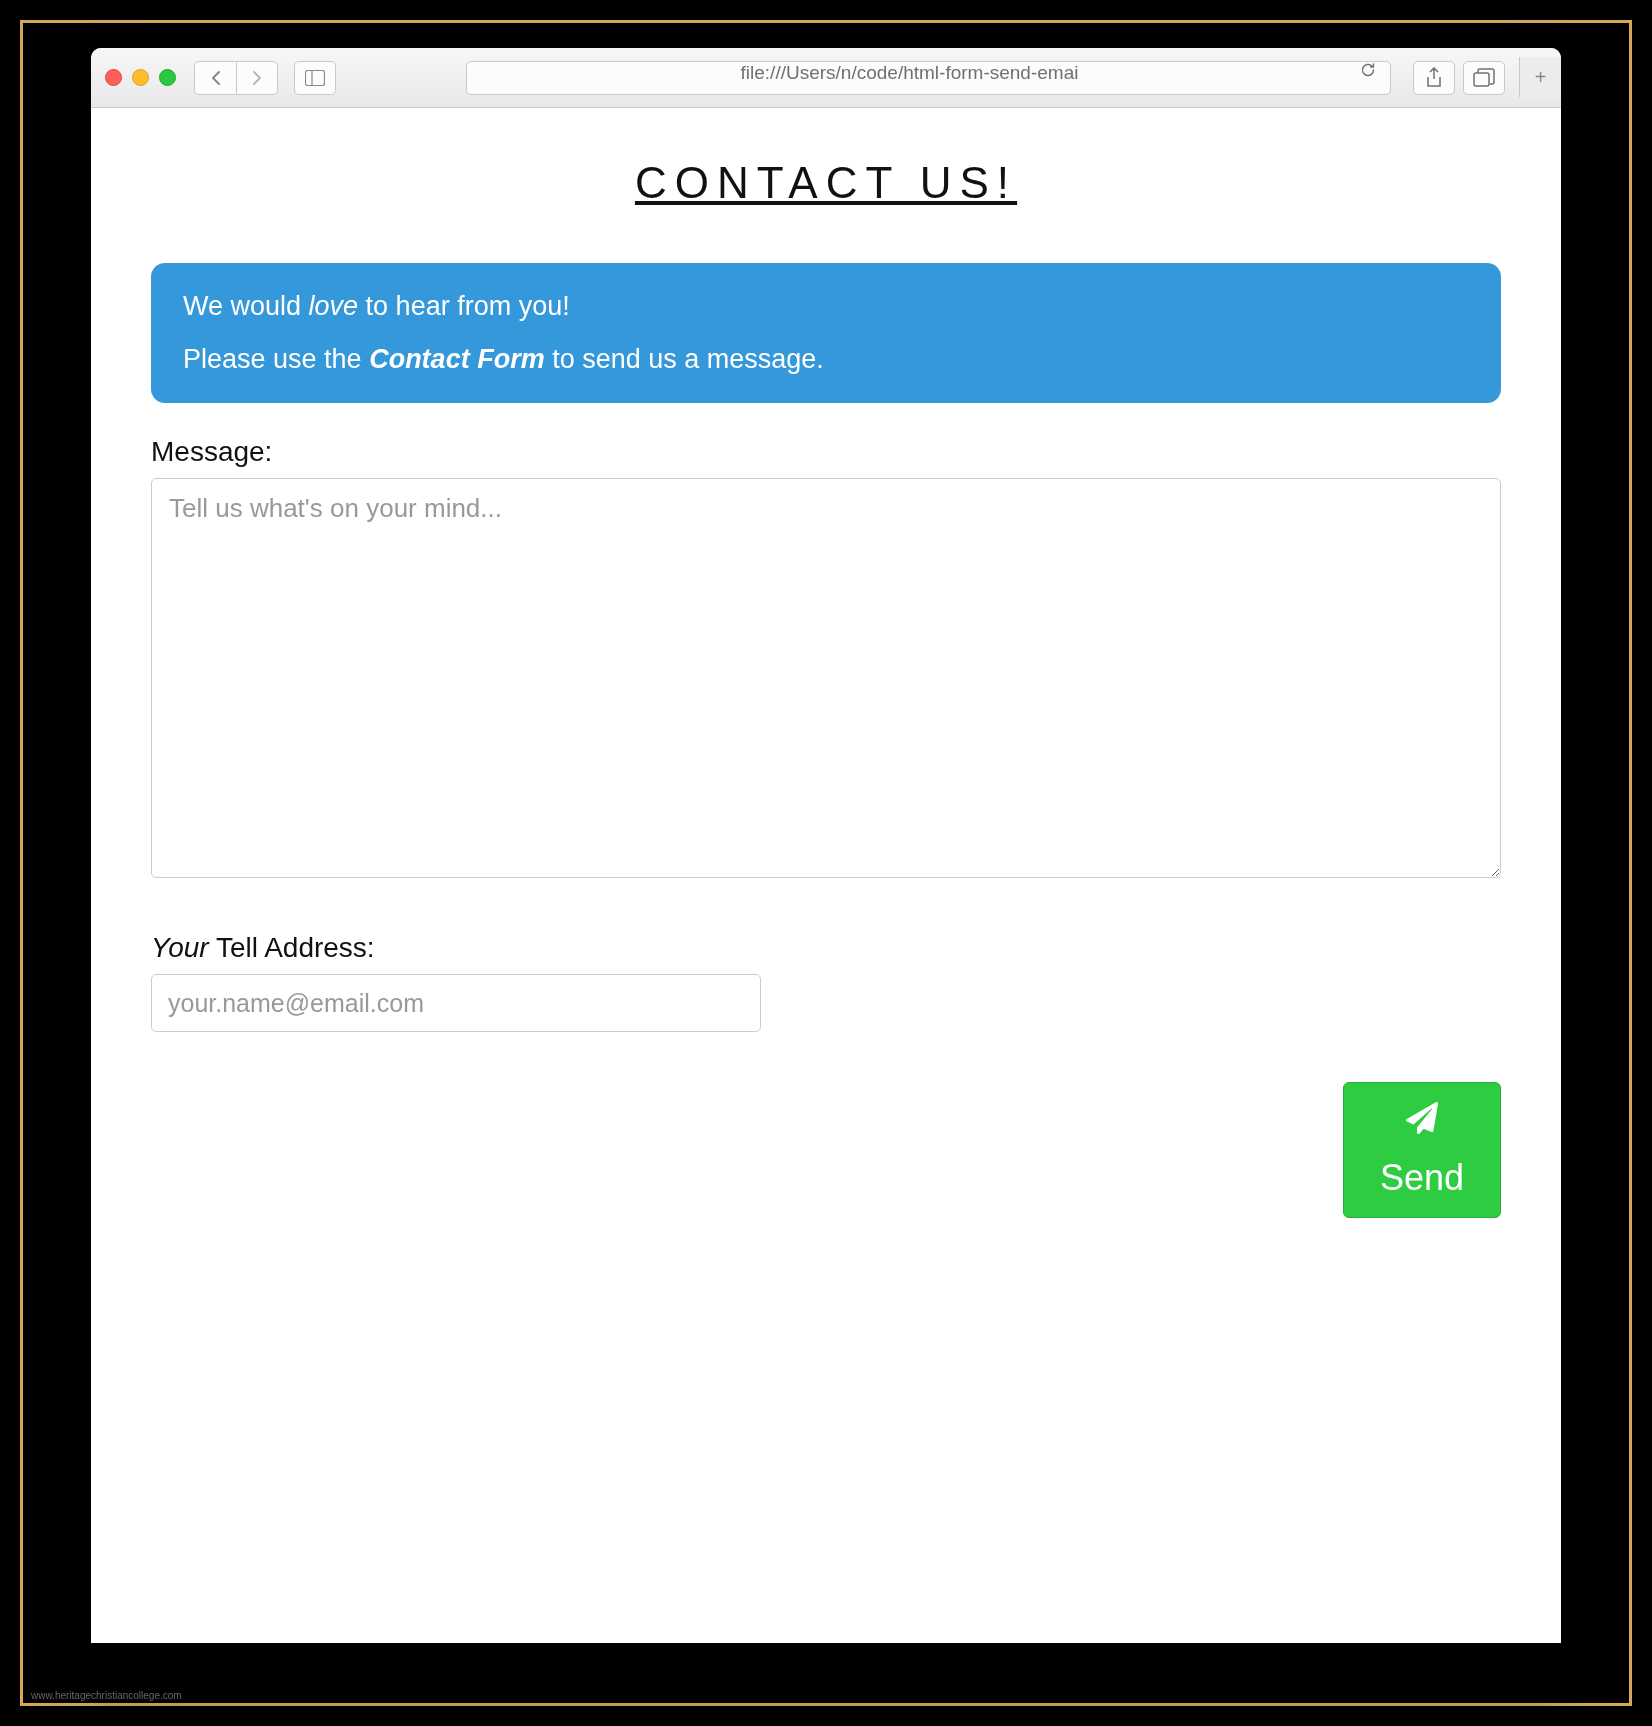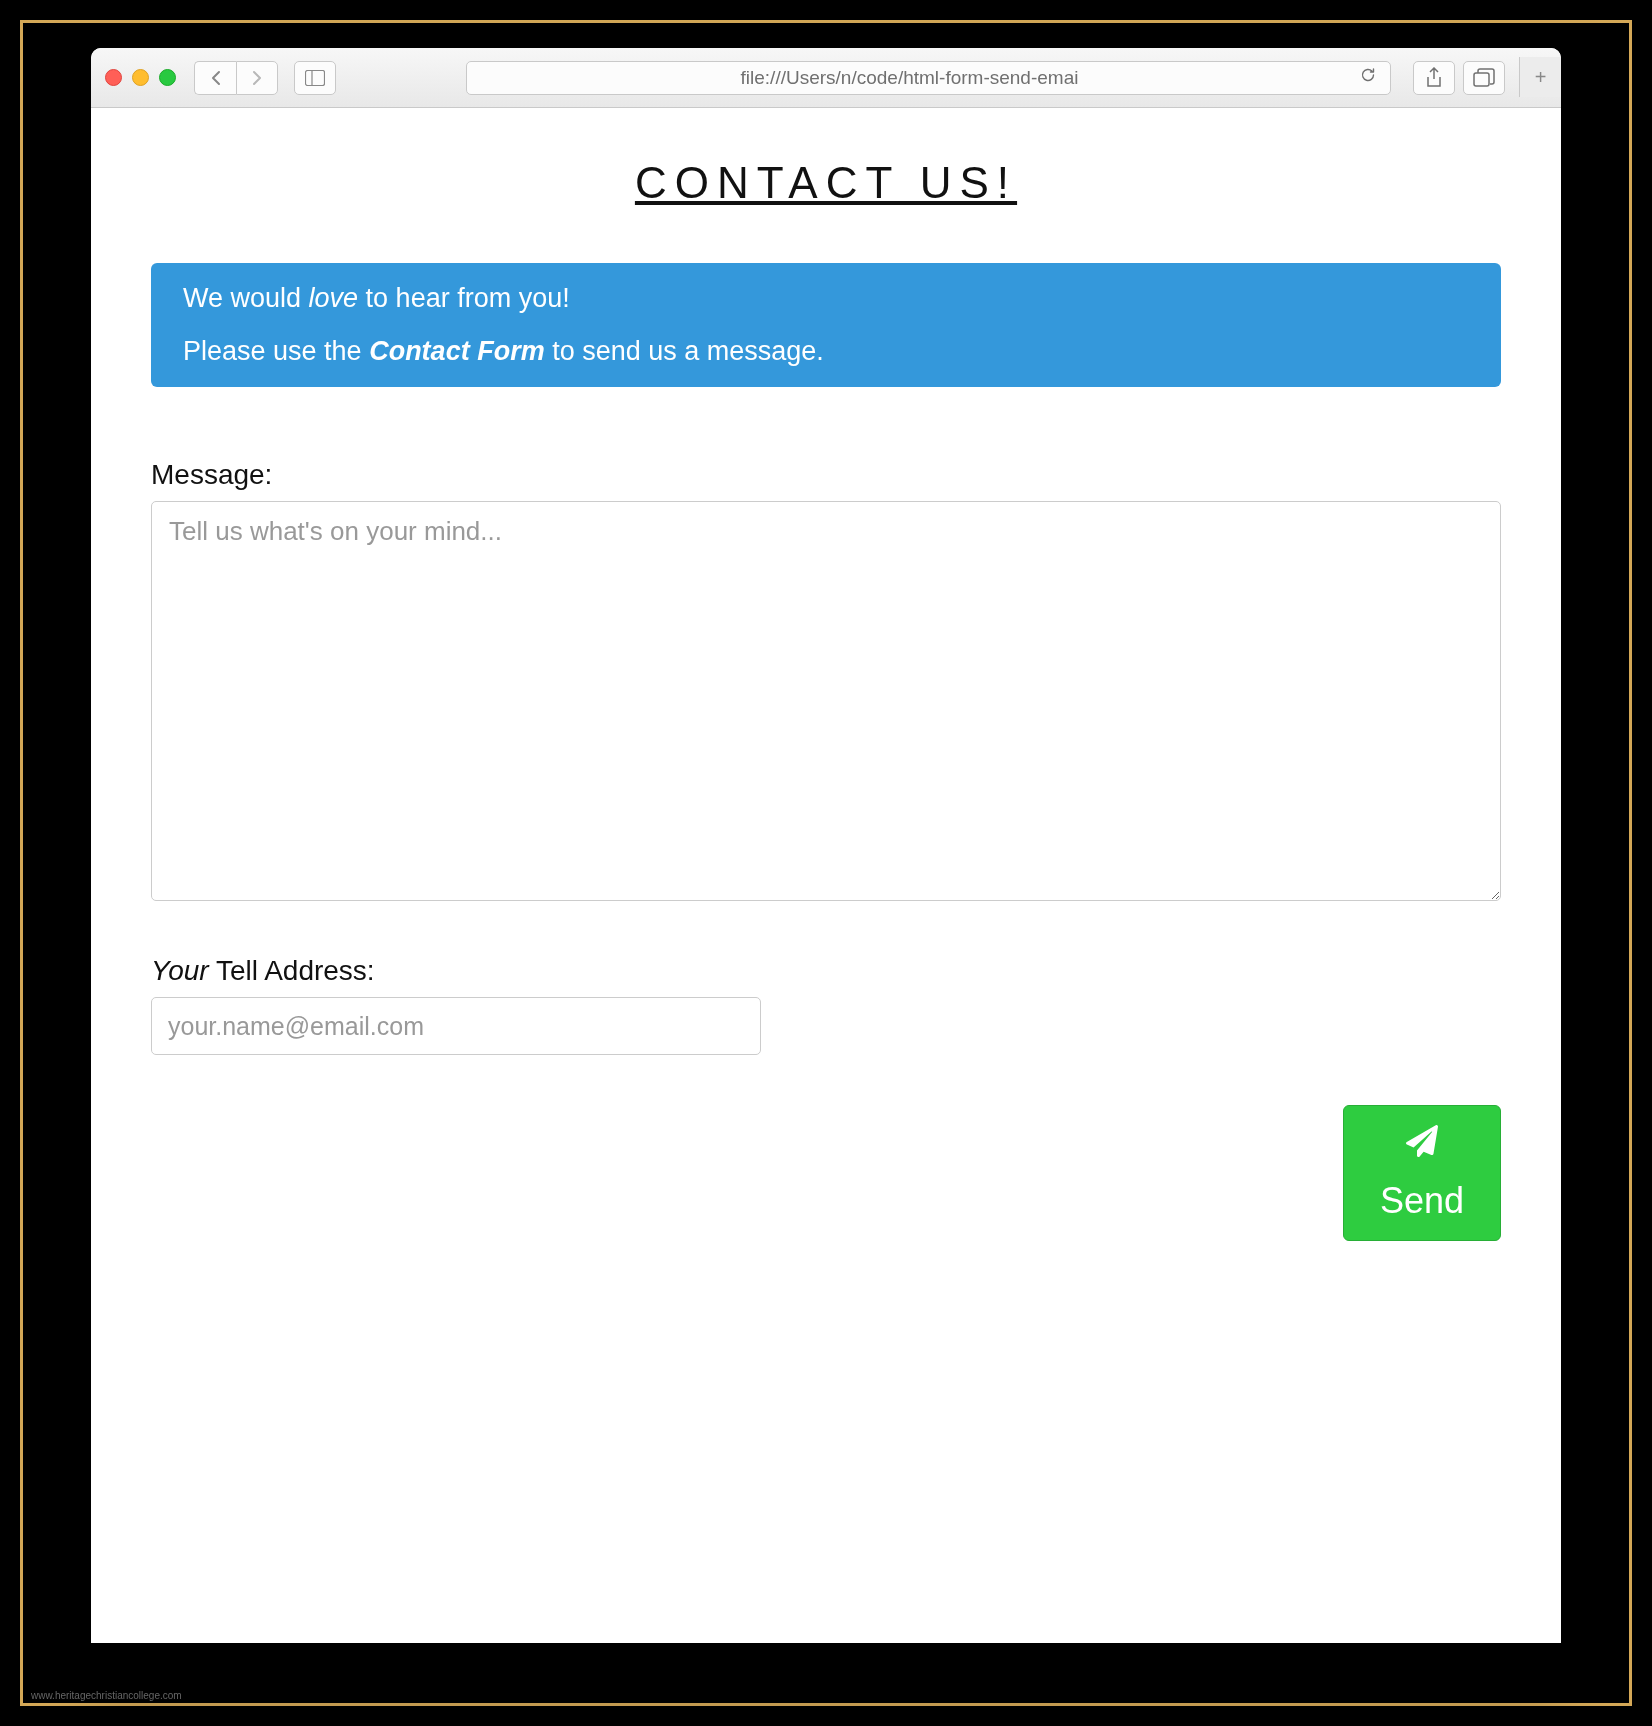--- a/index.html
+++ b/index.html
@@ -84,21 +84,20 @@
       margin-left: 6px;
     }
     .address-bar {
       flex: 1;
       height: 34px;
       background: #fcfcfc;
       border: 1px solid #c9c9c9;
       border-radius: 5px;
       margin: 0 12px 0 120px;
       display: flex;
-      align-items: center;
       padding: 0 14px;
       gap: 22px;
     }
     .address-text {
       flex: 1;
       text-align: center;
       font-size: 19px;
       color: #707070;
       white-space: nowrap;
       overflow: hidden;
@@ -142,23 +141,23 @@
       text-align: center;
       font-size: 44px;
       letter-spacing: 8px;
       font-weight: 400;
       margin-bottom: 55px;
       color: #111;
       text-decoration: underline;
     }
     .info-box {
       background: #3498db;
-      border-radius: 6px;
-      padding: 20px 32px;
-      margin-bottom: 72px;
+      border-radius: 14px;
+      padding: 28px 32px;
+      margin-bottom: 33px;
       color: #fff;
     }
     .info-line1 {
       font-size: 27px;
       margin-bottom: 22px;
     }
     .info-line1 .italic { font-style: italic; }
     .info-line2 { font-size: 27px; }
     .info-line2 .bold-italic { font-weight: 700; font-style: italic; }
     .form-group { margin-bottom: 50px; }

